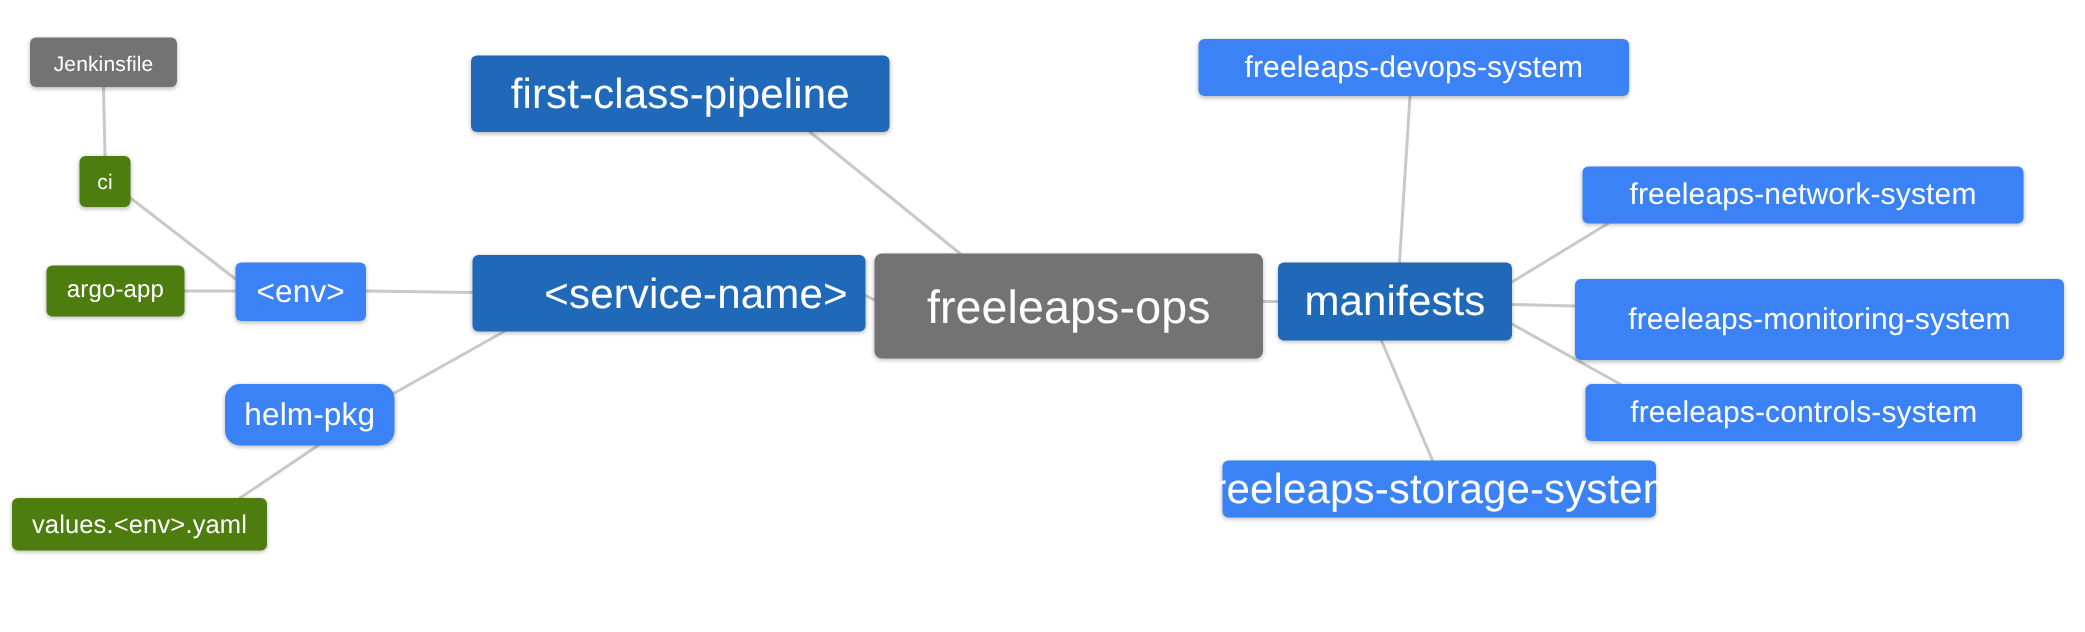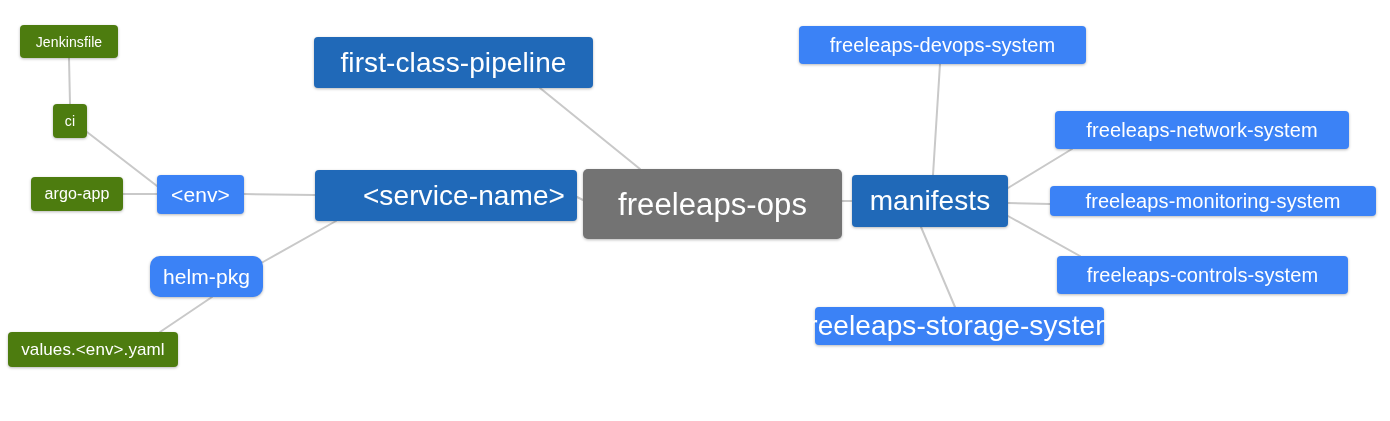--- a/index.html
+++ b/index.html
@@ -38,21 +38,21 @@
     box-shadow: 0 1px 3px rgba(0,0,0,0.28);
     line-height: 1;
     letter-spacing: 0.1px;
   }
   .node.root {
     background: #737373;
     border-radius: 5px;
   }
   .node.blue   { background: #2069b8; }
   .node.green  { background: #3b82f6; }
-  .node.orange { background: #4d7c0f; }
+  .node.orange { background: #737373; }
   .node.red    { background: #4d7c0f; }
 </style>
 </head>
 <body>
 
 <div id="mindmap">
   <svg id="edge-layer" viewBox="0 0 1390 421" xmlns="http://www.w3.org/2000/svg">
       <line x1="69" y1="58" x2="70" y2="104" stroke="#c9c9c9" stroke-width="2" stroke-linecap="round"></line>
       <line x1="87" y1="132" x2="157" y2="186" stroke="#c9c9c9" stroke-width="2" stroke-linecap="round"></line>
       <line x1="123" y1="194" x2="157" y2="194" stroke="#c9c9c9" stroke-width="2" stroke-linecap="round"></line>
@@ -74,17 +74,17 @@
       <div class="node red" style="left: 31px; top: 177px; width: 92px; height: 34px; font-size: 16px;">argo-app</div>
       <div class="node green" style="left: 157px; top: 175px; width: 87px; height: 39px; font-size: 21px;">&lt;env&gt;</div>
       <div class="node green" style="left: 150px; top: 256px; width: 113px; height: 41px; font-size: 21px; border-radius: 10px;">helm-pkg</div>
       <div class="node red" style="left: 8px; top: 332px; width: 170px; height: 35px; font-size: 17px;">values.&lt;env&gt;.yaml</div>
       <div class="node blue" style="left: 314px; top: 37px; width: 279px; height: 51px; font-size: 28px;">first-class-pipeline</div>
       <div class="node blue" style="left: 315px; top: 170px; width: 262px; height: 51px; font-size: 28px; padding-left: 36px;">&lt;service-name&gt;</div>
       <div class="node root" style="left: 583px; top: 169px; width: 259px; height: 70px; font-size: 31px;">freeleaps-ops</div>
       <div class="node blue" style="left: 852px; top: 175px; width: 156px; height: 52px; font-size: 28px;">manifests</div>
       <div class="node green" style="left: 799px; top: 26px; width: 287px; height: 38px; font-size: 20px;">freeleaps-devops-system</div>
       <div class="node green" style="left: 1055px; top: 111px; width: 294px; height: 38px; font-size: 20px;">freeleaps-network-system</div>
-      <div class="node green" style="left: 1050px; top: 186px; width: 326px; height: 30px; font-size: 20px;">freeleaps-monitoring-system</div>
+      <div class="node green" style="left: 1050px; top: 186px; width: 326px; height: 54px; font-size: 20px;">freeleaps-monitoring-system</div>
       <div class="node green" style="left: 1057px; top: 256px; width: 291px; height: 38px; font-size: 20px;">freeleaps-controls-system</div>
       <div class="node green" style="left: 815px; top: 307px; width: 289px; height: 38px; font-size: 28px;">freeleaps-storage-system</div>
     </div>
 </div>
 
 </body></html>

